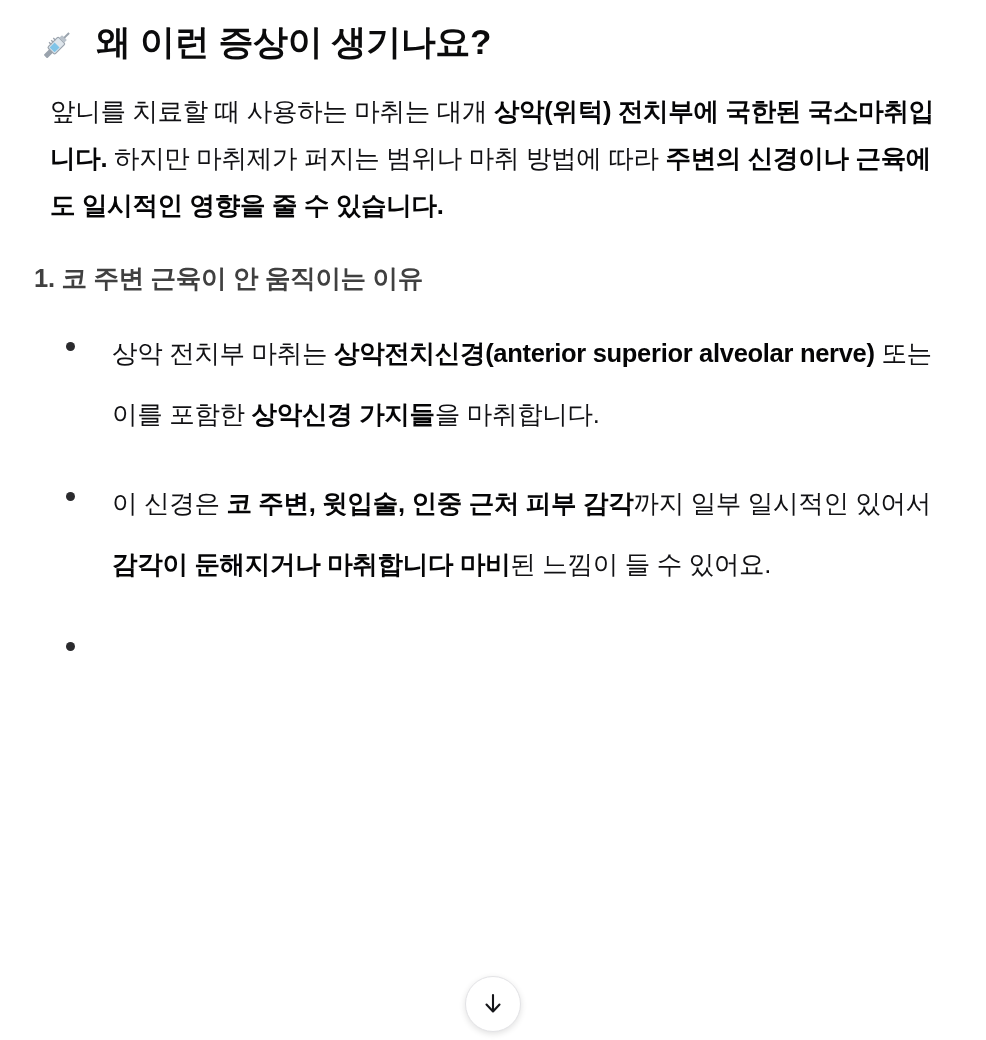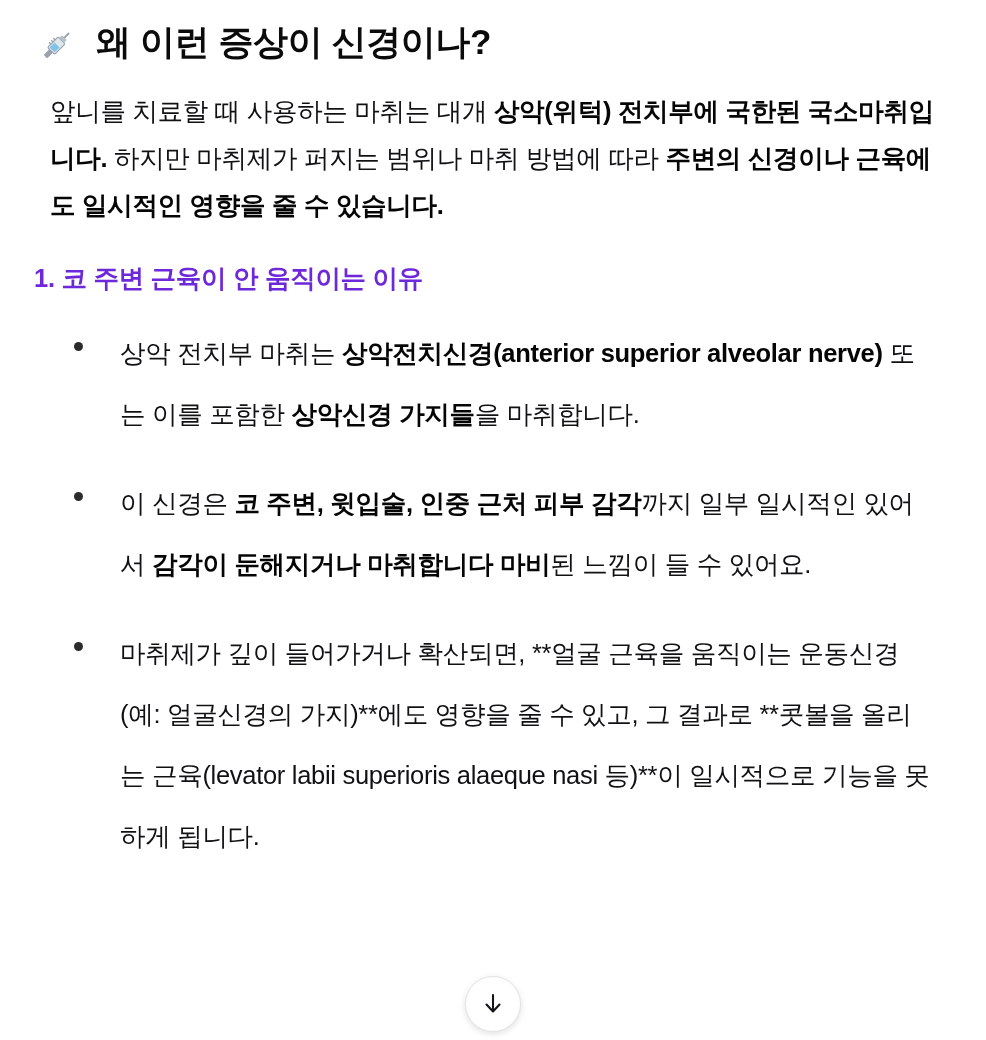--- a/index.html
+++ b/index.html
@@ -58,28 +58,28 @@
     font-weight: 700;
     color: #050506;
   }
 
   
   .subheading {
     font-size: 25.5px;
     line-height: 38px;
     font-weight: 700;
     letter-spacing: -0.3px;
-    color: #6d28d9;
+    color: #404040;
     margin: 0 0 26px 0;
   }
 
   
   ul.bullets {
     list-style: none;
-    margin: 16px;
+    margin: 8px;
     padding: 0;
   }
   ul.bullets li {
     position: relative;
     padding-left: 70px;
     margin-bottom: 28px;
   }
   ul.bullets li .dot {
     position: absolute;
     left: 24px;
@@ -128,39 +128,38 @@
           <rect x="15" y="17" width="15" height="10" rx="1.5" fill="#dfe6ec" stroke="#9aa3ad" stroke-width="1.2"></rect>
           <rect x="16.5" y="18.5" width="7" height="7" fill="#7fc4e8"></rect>
           <rect x="30" y="18.5" width="4" height="7" rx="1" fill="#b9c2cb"></rect>
           <rect x="33.5" y="21" width="7" height="2" fill="#9aa3ad"></rect>
           <rect x="19" y="14.5" width="1.4" height="3" fill="#9aa3ad"></rect>
           <rect x="22" y="14.5" width="1.4" height="3" fill="#9aa3ad"></rect>
           <rect x="25" y="14.5" width="1.4" height="3" fill="#9aa3ad"></rect>
         </g>
       </svg>
     </span>
-    <span class="heading-text">왜 이런 증상이 신경이나?</span>
+    <span class="heading-text">왜 이런 증상이 생기나요?</span>
   </div>
 
   <p class="para"><span>앞니를 치료할 때 사용하는 마취는 대개 </span><b>상악(위턱) 전치부에 국한된 국소마취입니다.</b><span> 하지만 마취제가 퍼지는 범위나 마취 방법에 따라 </span><b>주변의 신경이나 근육에도 일시적인 영향을 줄 수 있습니다.</b><span></span></p>
 
   <h2 class="subheading">1. 코 주변 근육이 안 움직이는 이유</h2>
 
   <ul class="bullets">
     <li>
       <span class="dot"></span>
       <span class="li-text"><span>상악 전치부 마취는 </span><b>상악전치신경(anterior superior alveolar nerve)</b><span> 또는 이를 포함한 </span><b>상악신경 가지들</b><span>을 마취합니다.</span></span>
     </li>
     <li>
       <span class="dot"></span>
       <span class="li-text"><span>이 신경은 </span><b>코 주변, 윗입술, 인중 근처 피부 감각</b><span>까지 일부 일시적인 있어서 </span><b>감각이 둔해지거나 마취합니다 마비</b><span>된 느낌이 들 수 있어요.</span></span>
     </li>
     <li>
       <span class="dot"></span>
-      <span class="li-text"><span>마취제가 깊이 들어가거나 확산되면, **얼굴 근육을 움직이는 운동신경(예: 얼굴신경의 가지)**에도 영향을 줄 수 있고, 그 결과로 **콧볼을 올리는 근육(levator labii superioris alaeque nasi 등)**이 일시적으로 기능을 못 하게 됩니다.</span></span>
     </li>
   </ul>
 
   <div class="scroll-down">
     <span>
       <svg width="26" height="26" viewBox="0 0 26 26" aria-hidden="true">
         <path d="M13 4 L13 20 M6.5 13.5 L13 20.5 L19.5 13.5" fill="none" stroke="#15161a" stroke-width="2.1" stroke-linecap="round" stroke-linejoin="round"></path>
       </svg>
     </span>
   </div>

